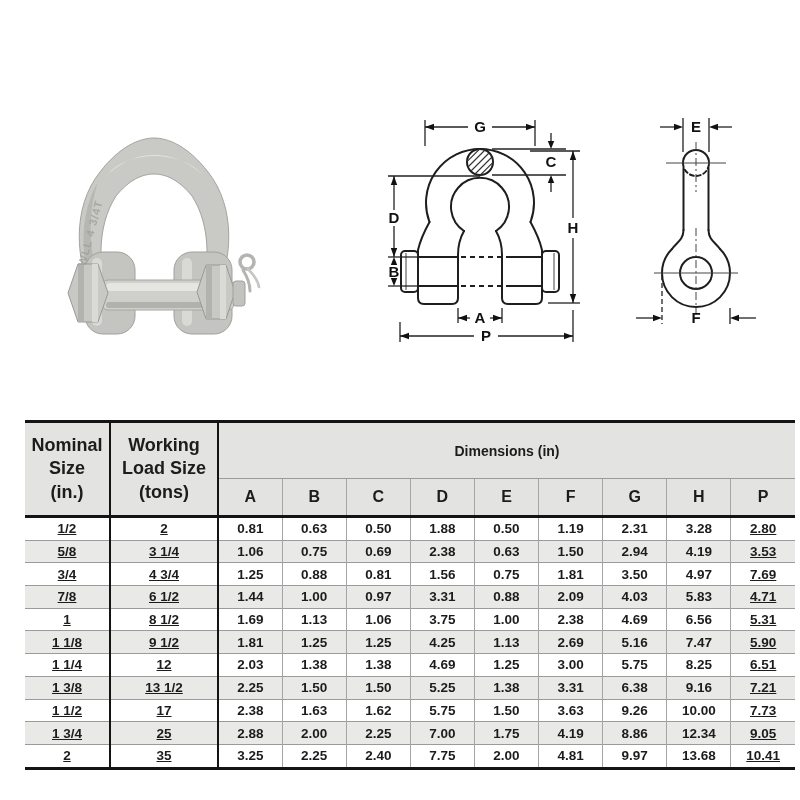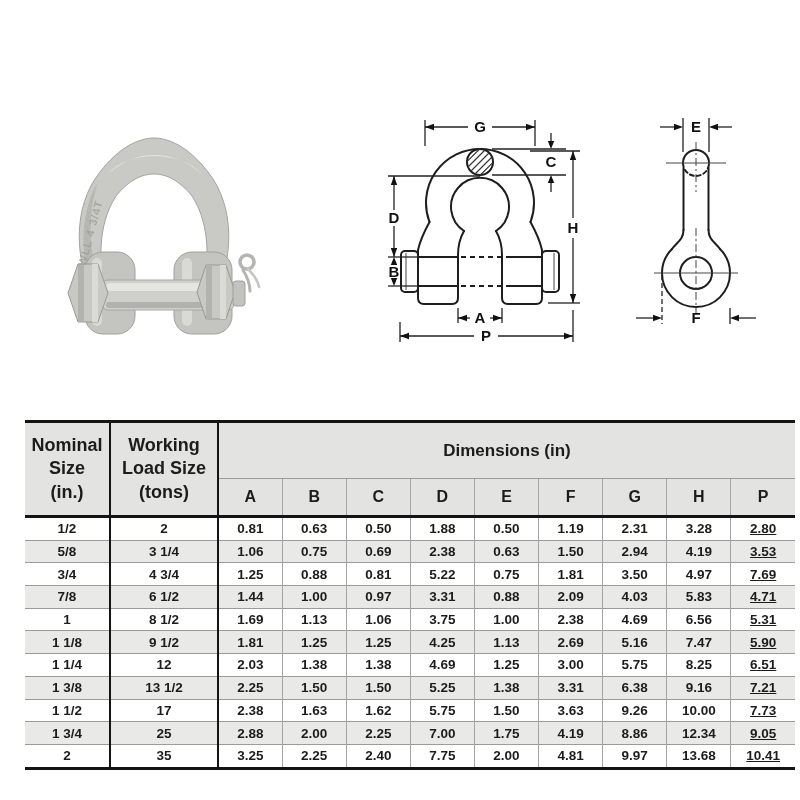--- a/index.html
+++ b/index.html
@@ -14,30 +14,30 @@
   table.spec{
     width:100%;border-collapse:collapse;table-layout:fixed;
     border-top:3px solid #141414;border-bottom:3px solid #141414;
   }
   table.spec th,table.spec td{padding:0;text-align:center;vertical-align:middle;}
   thead th{background:#e3e3e2;font-weight:bold;}
   th.c1,th.c2{
     border-right:2px solid #141414;border-bottom:3px solid #141414;
     white-space:pre-line;font-size:18px;line-height:1.28;
   }
-  th.dims{height:55px;border-bottom:1px solid #9b9b9b;font-size:17px;}
+  th.dims{height:55px;border-bottom:1px solid #9b9b9b;font-size:14px;}
   tr.dimletters th{
     height:36px;font-size:16px;border-bottom:3px solid #141414;
     border-right:1px solid #a5a5a5;
   }
   tr.dimletters th:last-child{border-right:none;}
   tbody td{height:21.7px;font-size:13.5px;font-weight:bold;}
   tbody tr + tr td{border-top:1px solid #9b9b9b;}
   tbody tr:nth-child(even){background:#e9e9e8;}
-  td.size,td.wll{border-right:2px solid #141414;}
+  td.size,td.wll{border-right:2px solid #141414;text-decoration:underline;}
   td.dim{border-right:1px solid #a5a5a5;}
   td.dim:last-child{border-right:none;text-decoration:underline;}
   
   svg text.dimlab{font-family:"Liberation Sans",sans-serif;font-weight:bold;font-size:15px;fill:#111;}
   svg .oline{stroke:#1e1e1e;stroke-width:2;fill:none;stroke-linecap:round;}
   svg .dline{stroke:#222;stroke-width:1.3;fill:none;}
   svg .cline{stroke:#444;stroke-width:1;fill:none;}
   svg .arrow{fill:#111;stroke:none;}
 </style>
 </head>
@@ -275,21 +275,21 @@
           <td class="dim">2.94</td>
           <td class="dim">4.19</td>
           <td class="dim">3.53</td>
         </tr>
         <tr>
           <td class="size">3/4</td>
           <td class="wll">4 3/4</td>
           <td class="dim">1.25</td>
           <td class="dim">0.88</td>
           <td class="dim">0.81</td>
-          <td class="dim">5.22</td>
+          <td class="dim">1.56</td>
           <td class="dim">0.75</td>
           <td class="dim">1.81</td>
           <td class="dim">3.50</td>
           <td class="dim">4.97</td>
           <td class="dim">7.69</td>
         </tr>
         <tr>
           <td class="size">7/8</td>
           <td class="wll">6 1/2</td>
           <td class="dim">1.44</td>

